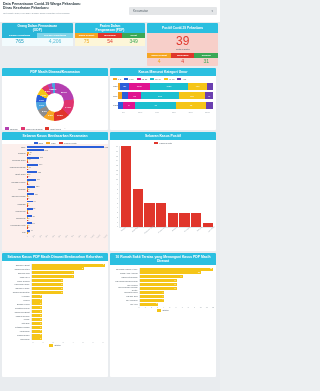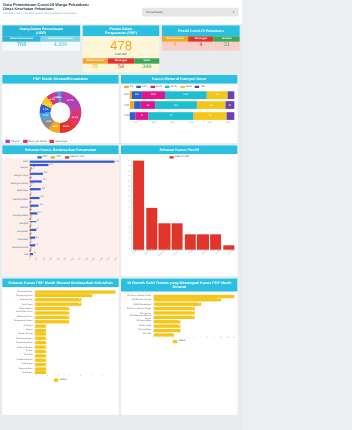--- a/index.html
+++ b/index.html
@@ -164,42 +164,42 @@
             <span class="lbl" style="background: rgb(127, 212, 232);">Selesai Pemantauan</span>
             <span class="val" style="color: rgb(91, 189, 214); background: rgb(242, 251, 253);">4,206</span>
           </div>
         </div>
       </div>
       <div class="kpi pdp">
         <div class="kpi-head">
           <span>Pasien Dalam</span>
           <span>Pengawasan (PDP)</span>
         </div>
-        <div class="kpi-body">
-          <div class="kpi-big">478</div>
-          <div class="kpi-cap">Total PDP</div>
-        </div>
         <div class="kpi-sub">
           <div class="cell">
             <span class="lbl" style="background: rgb(245, 166, 35);">Masih Dirawat</span>
             <span class="val" style="color: rgb(240, 168, 30); background: rgb(253, 246, 216);">75</span>
           </div>
           <div class="cell">
             <span class="lbl" style="background: rgb(224, 53, 43);">Meninggal</span>
             <span class="val" style="color: rgb(224, 58, 47); background: rgb(253, 246, 216);">54</span>
           </div>
           <div class="cell">
             <span class="lbl" style="background: rgb(58, 168, 86);">Sehat</span>
             <span class="val" style="color: rgb(58, 168, 86); background: rgb(253, 246, 216);">349</span>
           </div>
         </div>
       </div>
       <div class="kpi pos">
         <div class="kpi-head">
           <span>Positif Covid-19 Pekanbaru</span>
+        </div>
+        <div class="kpi-body">
+          <div class="kpi-big">39</div>
+          <div class="kpi-cap">Total Positif</div>
         </div>
         <div class="kpi-sub">
           <div class="cell">
             <span class="lbl" style="background: rgb(245, 166, 35);">Masih Dirawat</span>
             <span class="val" style="color: rgb(240, 168, 30); background: rgb(247, 207, 201);">4</span>
           </div>
           <div class="cell">
             <span class="lbl" style="background: rgb(224, 53, 43);">Meninggal</span>
             <span class="val" style="color: rgb(224, 58, 47); background: rgb(247, 207, 201);">4</span>
           </div>

